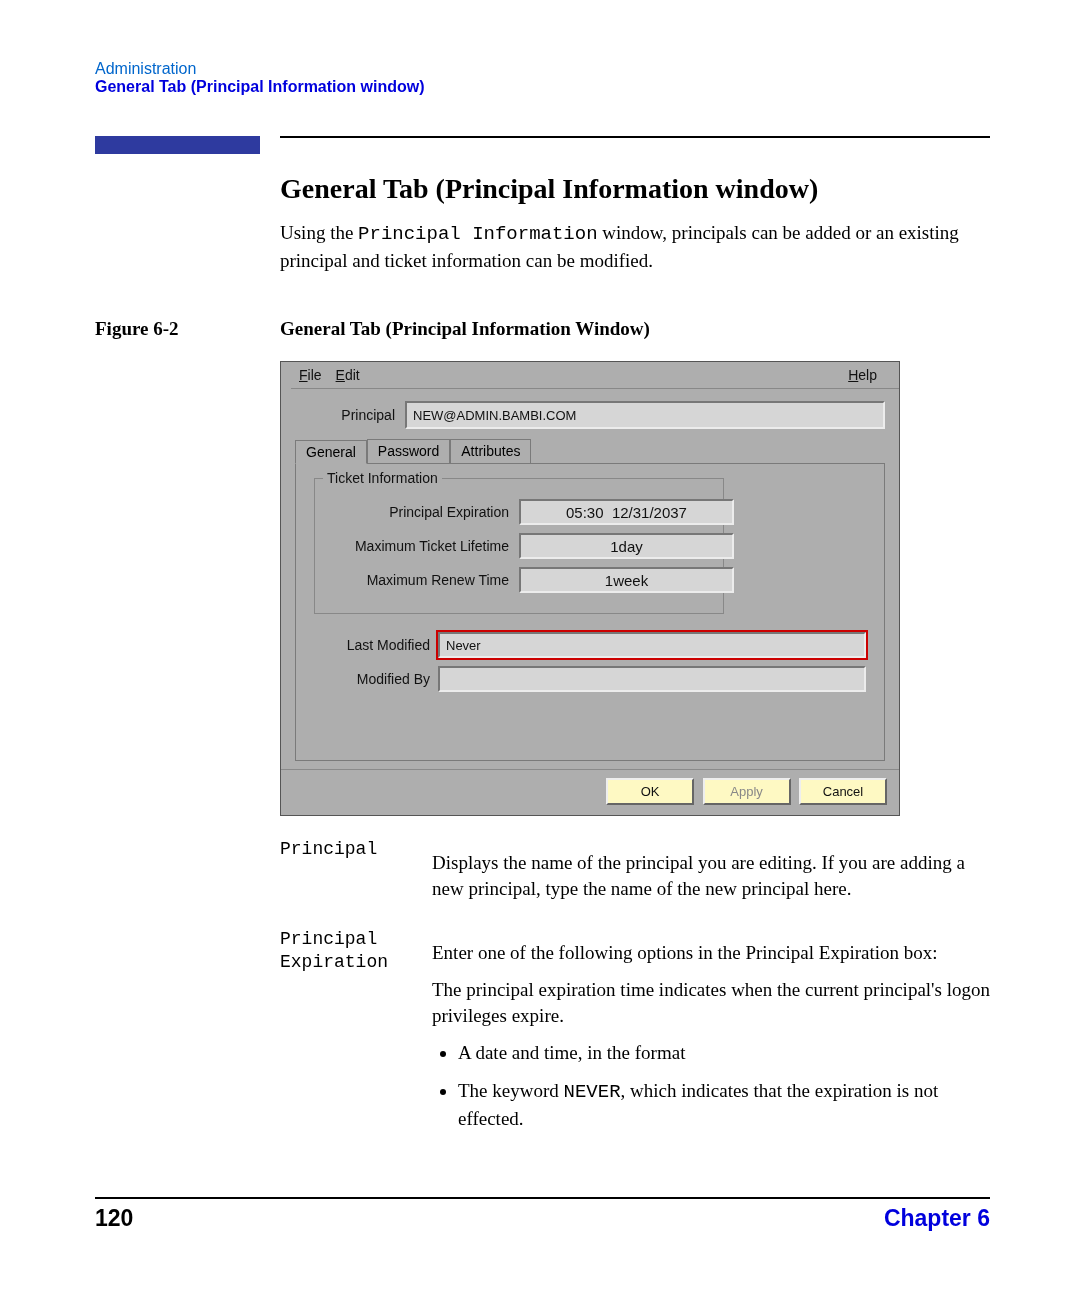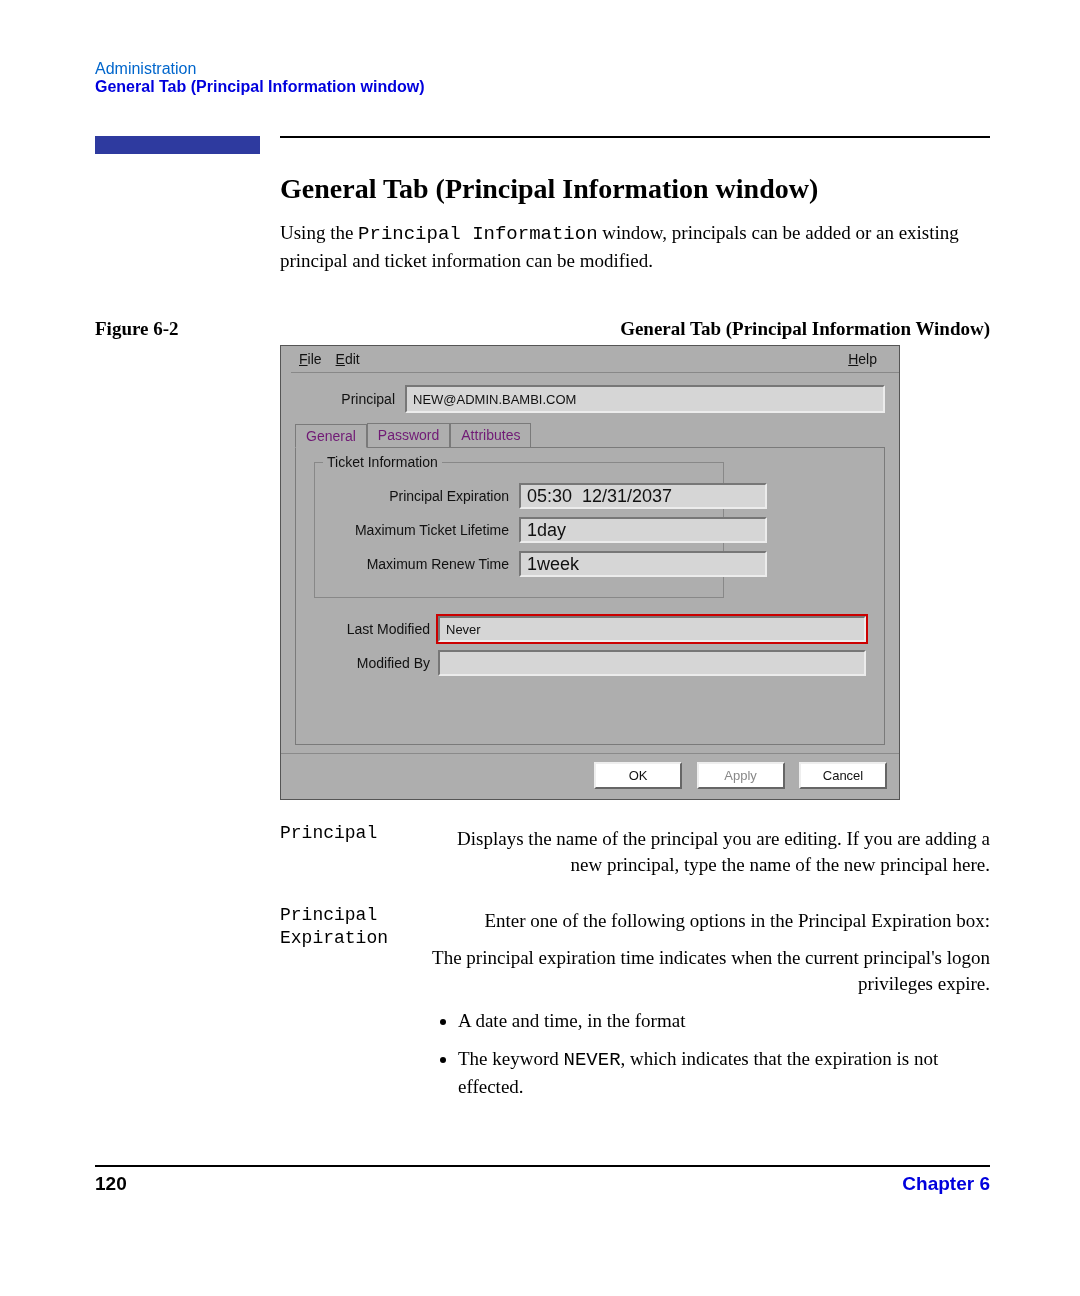--- a/index.html
+++ b/index.html
@@ -67,22 +67,21 @@
       font-family: 'Times New Roman', Times, serif;
       font-size: 19px;
       line-height: 1.35;
       margin: 0 0 20px 0;
     }
     .mono {
       font-family: 'Courier New', Courier, monospace;
     }
     .figure-row {
       display: flex;
-      margin: 25px 0 5px 0;
-      justify-content: space-between;
+      margin: 25px 0 21px 0;
     }
     .figure-label {
       font-family: 'Times New Roman', Times, serif;
       font-weight: bold;
       font-size: 19px;
       width: 185px;
       flex-shrink: 0;
     }
     .figure-caption {
       font-family: 'Times New Roman', Times, serif;
@@ -144,21 +143,21 @@
     }
     .tab-bar {
       display: flex;
       margin-top: 4px;
     }
     .tab {
       border: 1px solid #7a7a7a;
       border-bottom: none;
       padding: 3px 10px;
       font-size: 14px;
-      color: #701a75;
+      color: #000000;
       background: #aeaeae;
       margin-right: 0;
       cursor: pointer;
     }
     .tab.active {
       background: #aeaeae;
       position: relative;
       top: 1px;
       border-bottom: 1px solid #aeaeae;
     }
@@ -197,24 +196,25 @@
       flex-shrink: 0;
     }
     .field-input {
       flex: 1;
       background: #d6d6d6;
       border-top: 2px solid #777;
       border-left: 2px solid #777;
       border-bottom: 2px solid #ececec;
       border-right: 2px solid #ececec;
       padding: 3px 6px;
-      font-size: 18px;
+      font-size: 15px;
       color: #111;
       height: 16px;
       font-family: Arial, Helvetica, sans-serif;
+      text-align: center;
     }
     .mod-row {
       display: flex;
       align-items: center;
       margin-bottom: 8px;
     }
     .mod-label {
       width: 116px;
       text-align: right;
       font-size: 14px;
@@ -242,22 +242,22 @@
       padding: 8px 12px 10px 12px;
       text-align: right;
       border-top: 1px solid #8a8a8a;
     }
     .btn {
       display: inline-block;
       min-width: 60px;
       text-align: center;
       font-size: 13px;
       padding: 4px 12px;
-      margin-left: 10px;
-      background: #ffffff;
+      margin-left: 4px;
+      background: #fef9c3;
       border-top: 2px solid #eee;
       border-left: 2px solid #eee;
       border-bottom: 2px solid #666;
       border-right: 2px solid #666;
       color: #111;
       cursor: pointer;
     }
     .btn.disabled {
       color: #888;
       cursor: default;
@@ -277,22 +277,21 @@
       font-size: 18px;
       line-height: 1.3;
     }
     .def-desc {
       flex: 1;
       font-family: 'Times New Roman', Times, serif;
       font-size: 19px;
       line-height: 1.35;
     }
     .def-desc p {
-      margin: 4px 0 12px 0;
-      text-align: right;
+      margin: 12px 0 12px 0;
     }
     .def-desc ul {
       margin: 2px 0 0 0;
       padding-left: 26px;
     }
     .def-desc li {
       margin-bottom: 12px;
     }
     .def-desc .mono-block {
       font-family: 'Courier New', Courier, monospace;
@@ -302,21 +301,21 @@
     }
     
     .footer-rule {
       height: 2px;
       background: #000;
       margin: 40px 0 6px 0;
     }
     .footer-row {
       display: flex;
       font-family: Arial, Helvetica, sans-serif;
-      font-size: 19px;
+      font-size: 23px;
       font-weight: bold;
     }
     .footer-page {
       color: #000;
     }
     .footer-spacer {
       flex: 1;
     }
     .footer-chapter {
       color: #0000dd;

